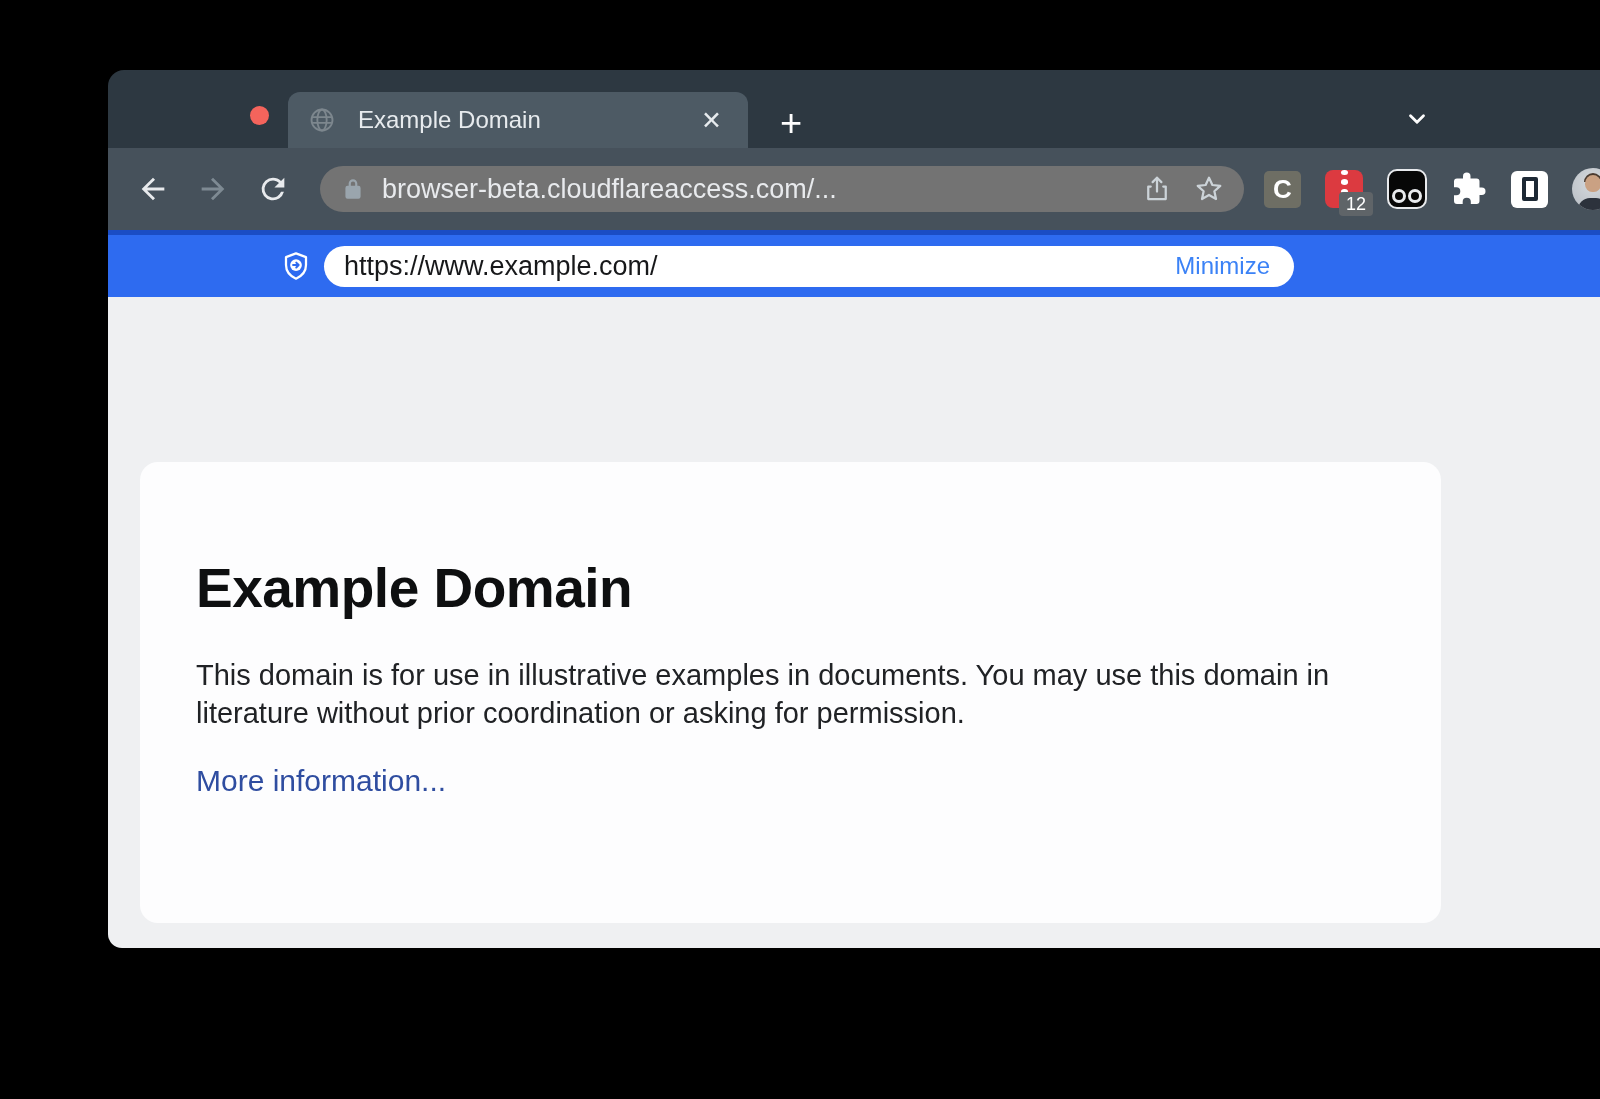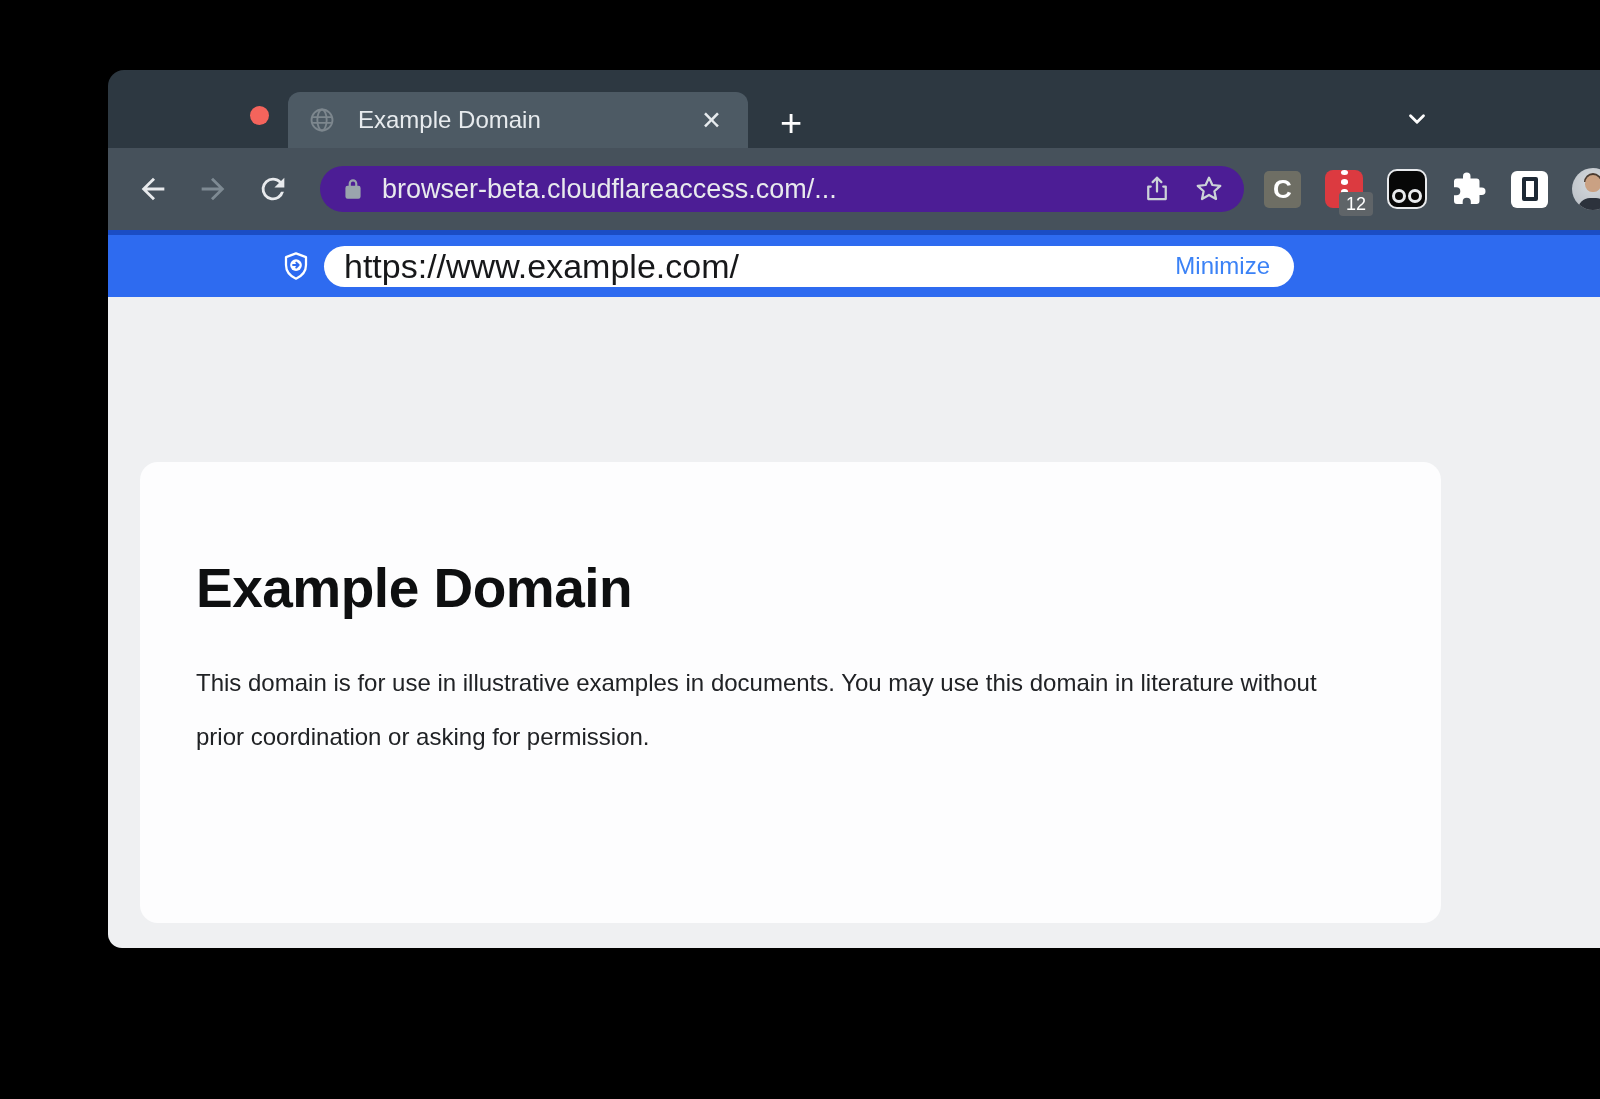--- a/index.html
+++ b/index.html
@@ -44,21 +44,21 @@
     display:grid; place-items:center; }
 
   
   .toolbar {
     height:82px; background:#46515b; flex:none;
     display:flex; align-items:center; padding:0 22px;
   }
   .nav-btn { width:46px; height:46px; display:grid; place-items:center; margin-right:14px; flex:none; }
 
   .omnibox {
-    flex:1; min-width:0; height:46px; background:#4c1d95; border-radius:23px;
+    flex:1; min-width:0; height:46px; background:#737373; border-radius:23px;
     display:flex; align-items:center; padding:0 20px; margin:0 12px 0 10px;
   }
   .omni-url {
     color:#e8eaed; font-size:27px; margin-left:16px; flex:1;
     white-space:nowrap; overflow:hidden;
   }
   .omni-actions { display:flex; align-items:center; gap:22px; flex:none; }
 
   .ext-cluster { display:flex; align-items:center; gap:24px; flex:none; margin-left:8px; }
   .c-icon {
@@ -107,39 +107,39 @@
   
   .bluebar {
     height:67px; flex:none; border-top:5px solid #1b4dc4;
     display:flex; align-items:center; padding-left:172px;
   }
   .shield { margin-right:12px; flex:none; display:grid; place-items:center; }
   .iso-pill {
     width:970px; height:41px; background:#fff; border-radius:21px;
     display:flex; align-items:center; padding:0 20px;
   }
-  .iso-url { font-size:34px; color:#17181a; flex:1; white-space:nowrap; overflow:hidden; }
+  .iso-url { font-size:27px; color:#17181a; flex:1; white-space:nowrap; overflow:hidden; }
   .iso-min { font-size:24px; color:#3b82f6; flex:none; padding:2px 4px; }
 
   
   .content { flex:1; background:#eff0f2; position:relative; }
   .scrollbar {
     position:absolute; right:4px; top:12px; bottom:26px; width:15px;
     background:#c2c7c6; border-radius:8px;
   }
   .card {
     position:absolute; left:32px; top:165px; width:1301px; height:461px;
     background:#fdfdfe; border-radius:18px; padding:0 56px;
   }
   .card h1 {
     font-size:55px; font-weight:bold; color:#0e0f10; letter-spacing:-.5px;
     margin:94px 0 0;
   }
   .card p {
-    font-size:24px; line-height:54px; color:#202225; margin:36px 0 0; max-width:1160px;
+    font-size:29px; line-height:38px; color:#202225; margin:36px 0 0; max-width:1160px;
   }
   .card a {
     display:inline-block; margin-top:32px; font-size:30px; color:#2f4da0;
     text-decoration:none; cursor:pointer;
   }
   svg { display:block; }
 </style>
 </head>
 <body>
 
@@ -265,16 +265,17 @@
       <span class="iso-url">https://www.example.com/</span>
       <span class="iso-min">Minimize</span>
     </div>
   </div>
 
   <div class="content">
     <div class="scrollbar"></div>
     <div class="card">
       <h1>Example Domain</h1>
       <p>This domain is for use in illustrative examples in documents. You may use this domain in literature without prior coordination or asking for permission.</p>
+      <a>More information...</a>
     </div>
   </div>
 
 </div>
 
 </body></html>

